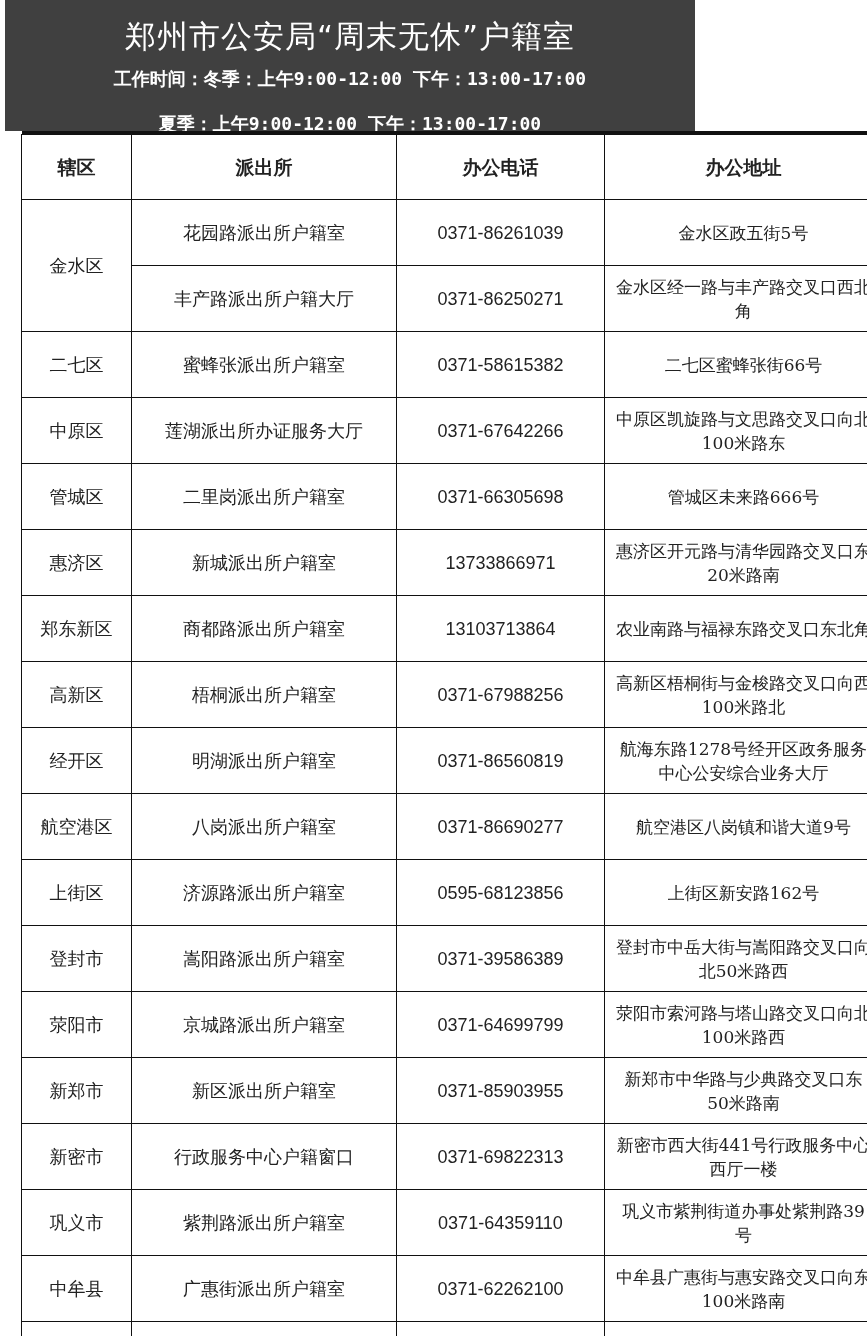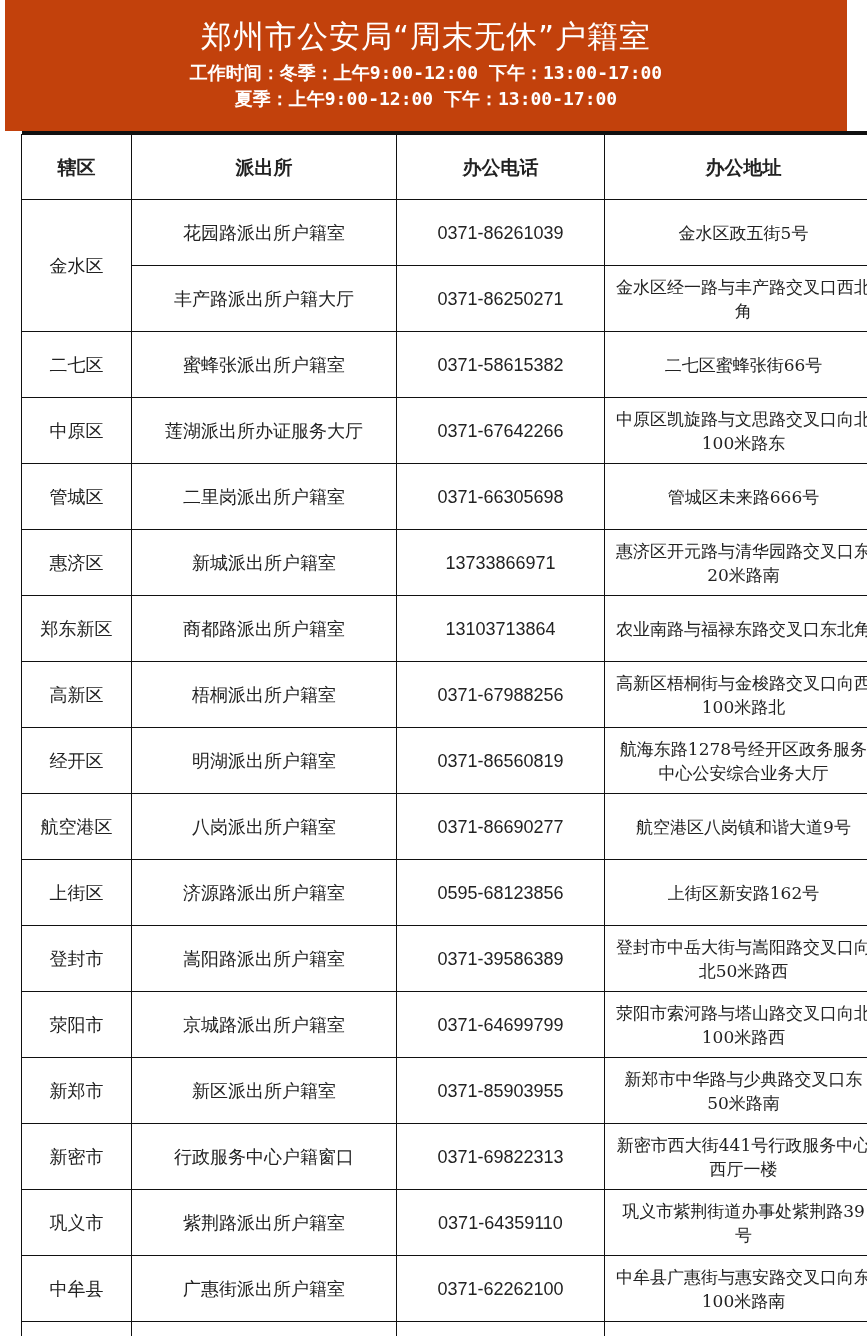--- a/index.html
+++ b/index.html
@@ -1,23 +1,23 @@
 <!DOCTYPE html>
 <html><head>
 <meta charset="utf-8">
 <style>
   html, body { margin: 0; padding: 0; background: #ffffff; }
   body { width: 867px; height: 1338px; overflow: hidden; position: relative;
          font-family: "DejaVu Serif", "Liberation Serif", serif; color: #222; }
-  .banner { position: absolute; left: 5px; top: 0; width: 842px; height: 131px;
-            background: #c2410c; color: #fff; text-align: center; }
+  .banner { position: absolute; left: 5px; top: 0; width: 690px; height: 131px;
+            background: #404040; color: #fff; text-align: center; }
   .banner .title { font-size: 31px; line-height: 36px; padding-top: 18px; letter-spacing: 1px;
                    font-family: "DejaVu Sans", "Liberation Sans", sans-serif; }
-  .banner .hours { font-size: 18px; line-height: 26px; font-family: "DejaVu Sans Mono", "Liberation Mono", monospace; font-weight: bold; }
-  .banner .hours.first { margin-top: 6px; }
+  .banner .hours { font-size: 18px; line-height: 26px; font-family: "DejaVu Sans Mono", "Liberation Mono", monospace; font-weight: bold; margin-top: 19px; }
+  .banner .hours.first { margin-top: 12px; }
   table { position: absolute; left: 21px; top: 131px; border-collapse: collapse; table-layout: fixed; width: 861px; }
   table .topbar td { height: 0; padding: 0; border: none; border-top: 3px solid #111; }
   td, th { border: 1px solid #111; text-align: center; vertical-align: middle; padding: 0 6px;
            font-size: 18px; line-height: 26px; font-weight: normal; }
   th { font-weight: bold; font-family: "DejaVu Sans", "Liberation Sans", sans-serif; height: 64px; font-size: 19px; }
   td { height: 65px; }
   td.phone { font-family: "Liberation Sans", sans-serif; font-size: 18px; text-align: center; }
   td.addr { font-size: 17px; line-height: 24px; padding: 0 9px; }
   .col1 { width: 110px; } .col2 { width: 265px; } .col3 { width: 208px; } .col4 { width: 278px; }
   .bottom-gap td { height: 14px; border-bottom: none; }

